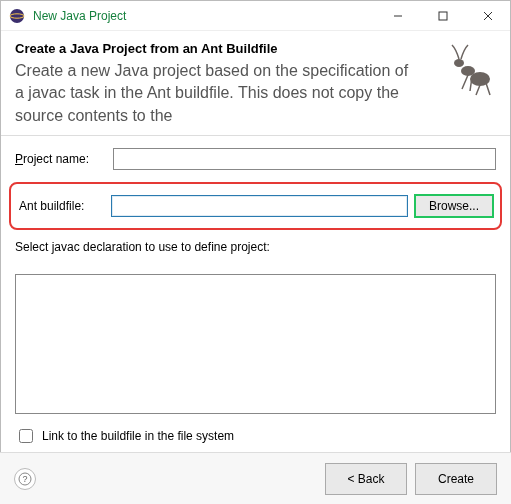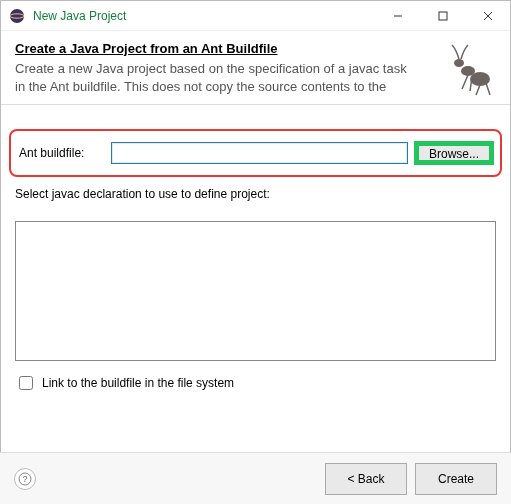--- a/index.html
+++ b/index.html
@@ -38,26 +38,25 @@
     background: #fff;
     padding: 10px 14px 8px 14px;
     border-bottom: 1px solid #ddd;
     min-height: 68px;
   }
   .banner h1 {
     margin: 0 0 4px 0;
     font-size: 13px;
     font-weight: 600;
     color: #000;
-    text-decoration: underline;
   }
   .banner p {
     margin: 0;
     color: #555;
-    font-size: 13px;
+    font-size: 16px;
     line-height: 1.4;
     max-width: 400px;
   }
   .banner-icon {
     position: absolute;
     right: 10px;
     top: 6px;
     width: 60px; height: 60px;
   }
   .content {
@@ -93,21 +92,21 @@
   }
   .highlight-row label { width: 86px; margin-left: 2px; }
   .highlight-row .text-input {
     border: 1px solid #2a7ab0;
     box-shadow: 0 0 0 1px rgba(42,122,176,0.15) inset;
   }
   .browse-btn {
     width: 80px;
     height: 24px;
     background: #e9e9e9;
-    border: 5px solid #22c55e;
+    border: 2px solid #22c55e;
     font: inherit;
   }
   .section-label {
     color: #000;
     margin-bottom: 20px;
   }
   .listbox {
     width: 100%;
     height: 140px;
     border: 1px solid #888;
@@ -197,20 +196,24 @@
       <ellipse cx="28" cy="34" rx="7" ry="5" fill="#6b6460"></ellipse>
       <ellipse cx="19" cy="26" rx="5" ry="4" fill="#6b6460"></ellipse>
       <path d="M19 22 Q16 12 12 8" stroke="#6b6460" stroke-width="1.5" fill="none"></path>
       <path d="M21 22 Q24 12 28 8" stroke="#6b6460" stroke-width="1.5" fill="none"></path>
       <path d="M28 38 L22 52 M32 40 L30 54 M40 48 L36 58 M46 46 L50 58" stroke="#6b6460" stroke-width="1.5" fill="none"></path>
     </svg>
   </div>
 </div>
 
 <div class="content">
+  <div class="row">
+    <label><span class="mnemonic">P</span>roject name:</label>
+    <input class="text-input" type="text" value="" style="">
+  </div>
 
   <div class="highlight-row">
     <label><span class="mnemonic">A</span>nt buildfile:</label>
     <input class="text-input" type="text" value="" style="">
     <button class="browse-btn"><span class="mnemonic">B</span>rowse...</button>
   </div>
 
   <div class="section-label"><span class="mnemonic">S</span>elect javac declaration to use to define project:</div>
   <div class="listbox"></div>
 

